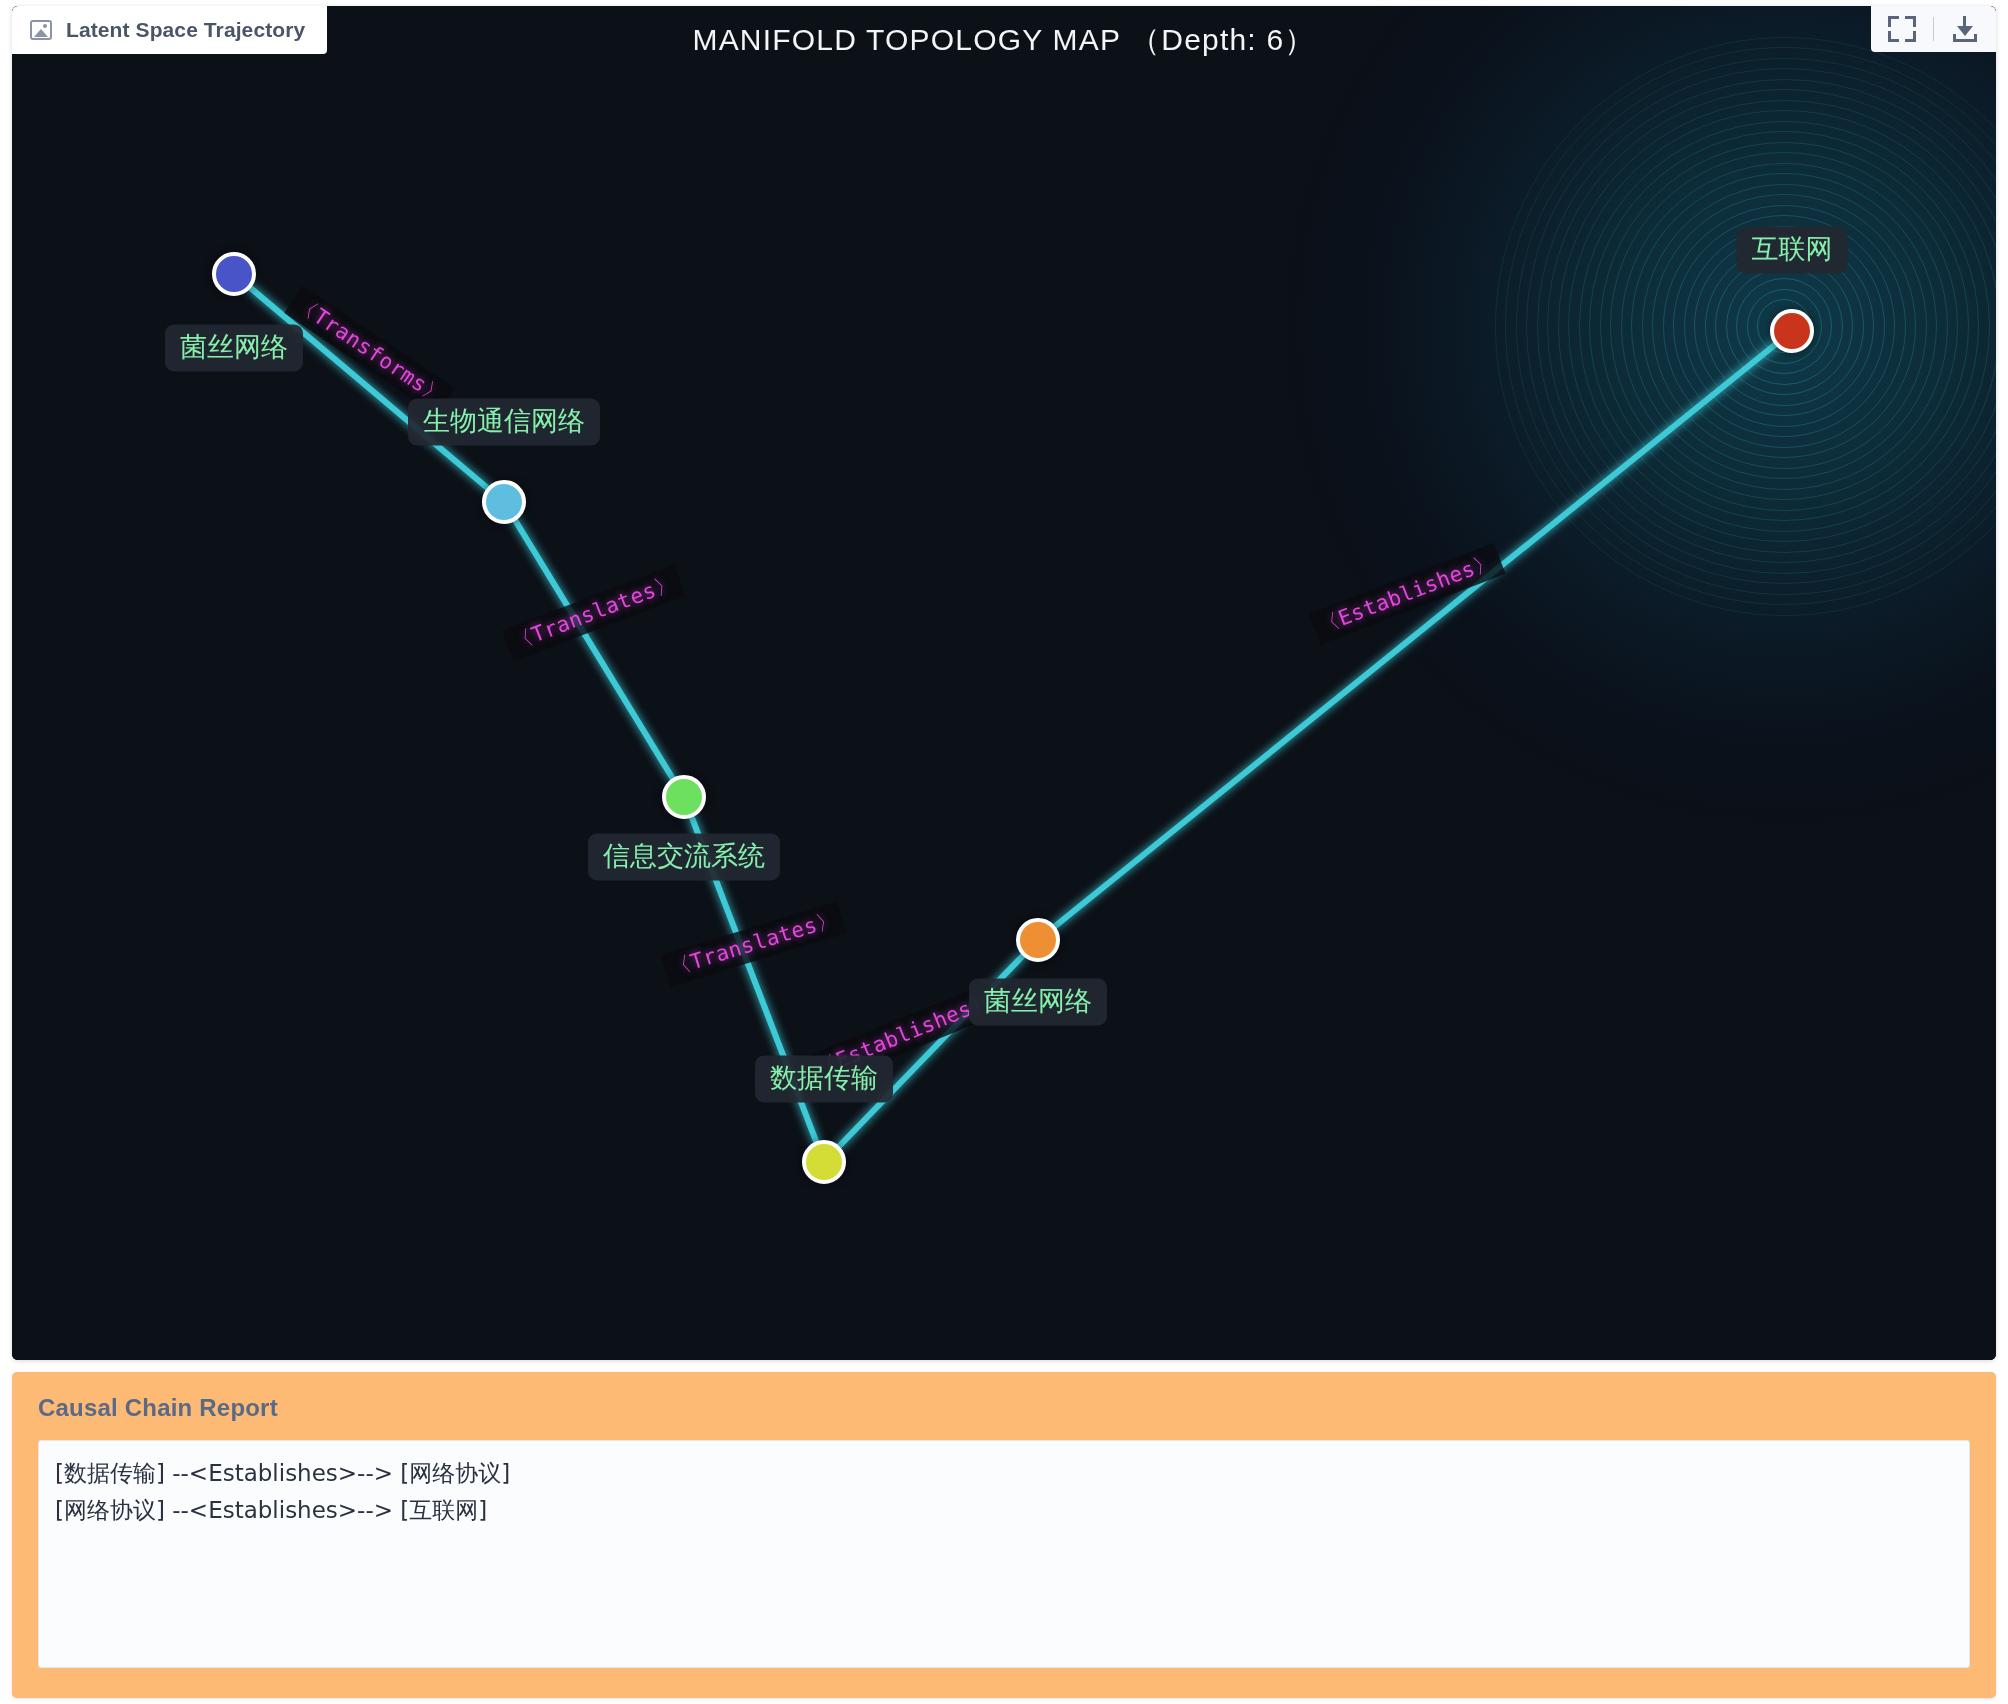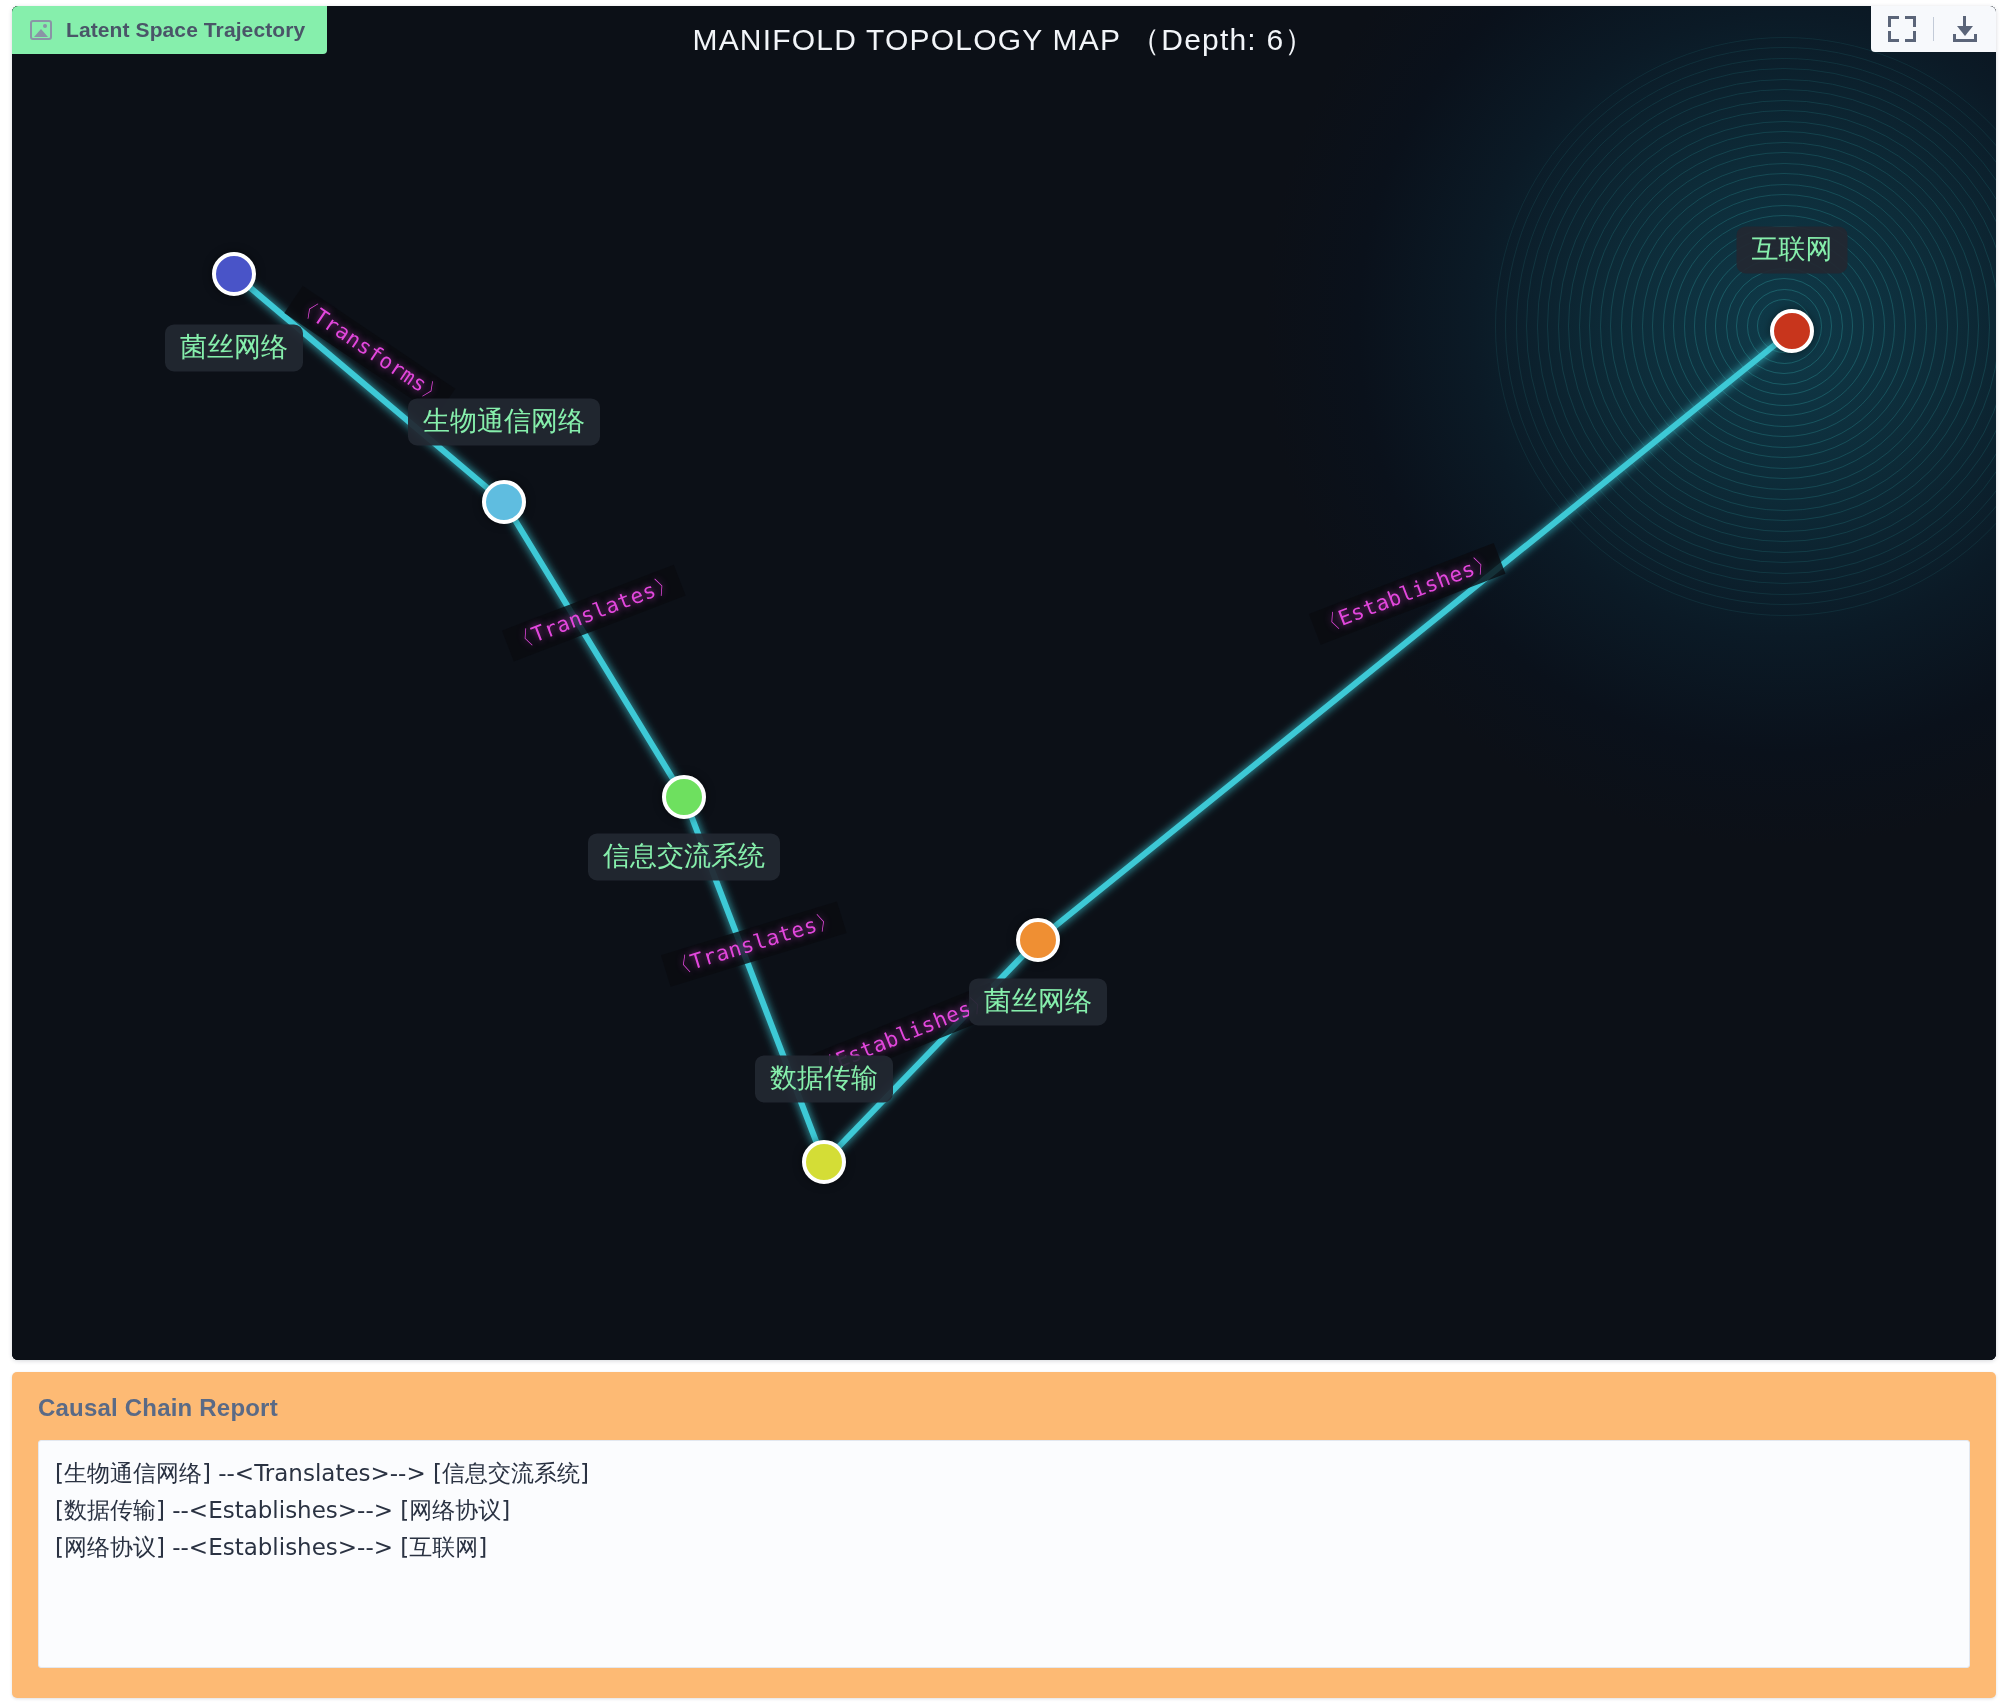--- a/index.html
+++ b/index.html
@@ -48,21 +48,21 @@
 
   
   #chrome-left-tab {
     position: absolute;
     left: 0; top: 0;
     height: 48px;
     padding: 0 22px 0 18px;
     display: flex;
     align-items: center;
     gap: 14px;
-    background: #86efac;
+    background: #ffffff;
     border-bottom-right-radius: 4px;
     z-index: 40;
   }
   #chrome-left-tab .tab-label {
     font-size: 21px;
     font-weight: bold;
     color: #4a5568;
     letter-spacing: .1px;
     white-space: nowrap;
   }
@@ -307,17 +307,16 @@
       <span class="stem"></span>
         <span class="head"></span>
         <span class="tray"></span>
     </div>
   </div>
 </div>
 
 <div id="report-card">
   <div id="report-title">Causal Chain Report</div>
   <div id="report-box">
-      <div class="report-line">[生物通信网络] --&lt;Translates&gt;--&gt; [信息交流系统]</div>
       <div class="report-line">[数据传输] --&lt;Establishes&gt;--&gt; [网络协议]</div>
       <div class="report-line">[网络协议] --&lt;Establishes&gt;--&gt; [互联网]</div>
     </div>
 </div>
 
 </body></html>

